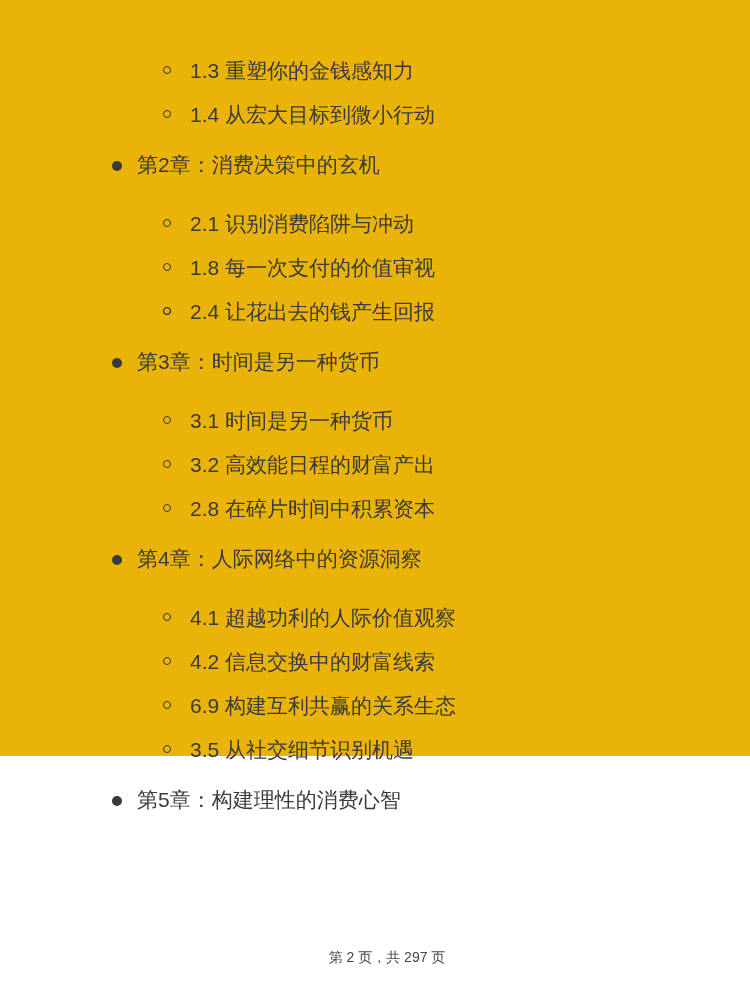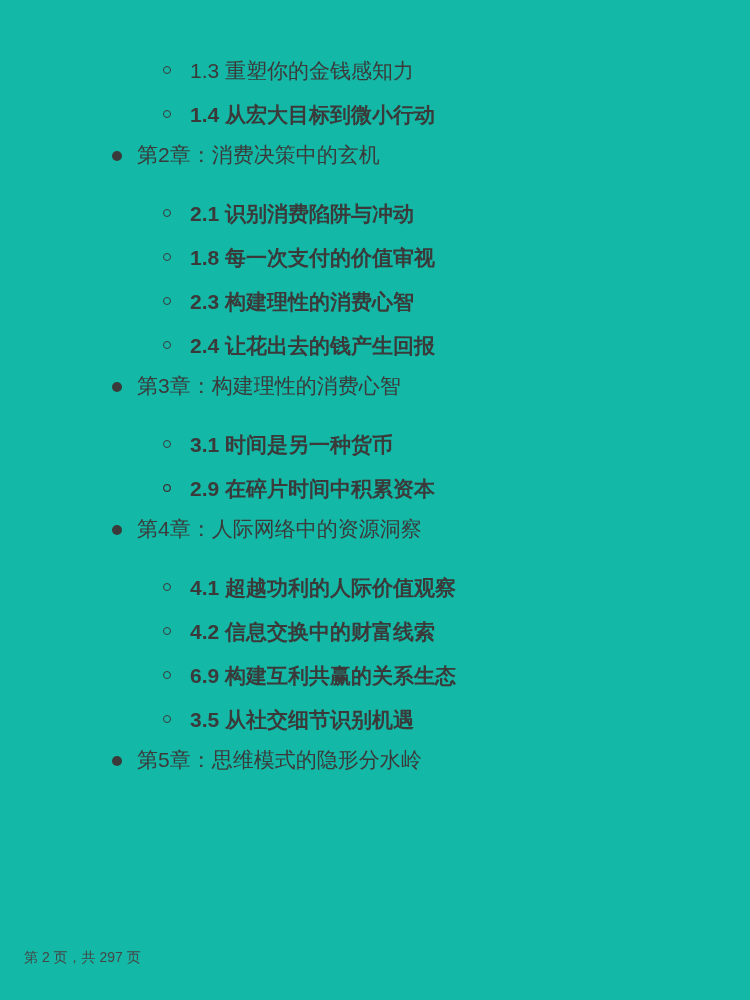--- a/index.html
+++ b/index.html
@@ -4,38 +4,38 @@
 <style>
   * { margin: 0; padding: 0; box-sizing: border-box; }
   html, body {
     width: 750px; height: 1000px;
     background: #ffffff;
     overflow: hidden;
     font-family: "Liberation Sans", "DejaVu Sans", sans-serif;
   }
   .page {
     position: relative;
-    width: 750px; height: 1000px;
-    background: #14b8a6;
+    width: 750px; height: 756px;
+    background: #eab308;
   }
   .toc {
     padding-top: 60px;
     color: #3a3a3a;
   }
   .line {
     position: relative;
     font-size: 21px;
     line-height: 22px;
     color: #3a3a3a;
     white-space: nowrap;
   }
   .sub { padding-left: 190px; }
   .chapter { padding-left: 137px; }
-  .line + .sub { margin-top: 22px; font-weight: bold; }
-  .line + .chapter { margin-top: 18px; }
+  .line + .sub { margin-top: 22px; }
+  .line + .chapter { margin-top: 28px; }
   .chapter + .sub { margin-top: 37px; }
   .bullet {
     position: absolute;
     border-radius: 50%;
     display: inline-block;
   }
   .bullet.circle {
     left: 163px; top: 6px;
     width: 8px; height: 8px;
     border: 1.6px solid #3a3a3a;
@@ -43,21 +43,21 @@
   }
   .bullet.disc {
     left: 112px; top: 7px;
     width: 10px; height: 10px;
     background: #3a3a3a;
   }
   .footer {
     position: absolute;
     left: 0; right: 0;
     top: 947px;
-    text-align: left;
+    text-align: center;
     font-size: 14px;
     line-height: 20px;
     color: #454545;
     padding-left: 24px;
   }
 </style>
 </head>
 <body>
 
 <div class="page">
@@ -79,41 +79,41 @@
     <div class="line sub">
       <span class="bullet circle"></span>
       <span>2.1 识别消费陷阱与冲动</span>
     </div>
     <div class="line sub">
       <span class="bullet circle"></span>
       <span>1.8 每一次支付的价值审视</span>
     </div>
     <div class="line sub">
       <span class="bullet circle"></span>
-      <span>2.3 构建理性的消费心智</span>
     </div>
     <div class="line sub">
       <span class="bullet circle"></span>
       <span>2.4 让花出去的钱产生回报</span>
     </div>
 
     <div class="line chapter">
       <span class="bullet disc"></span>
-      <span>第3章：构建理性的消费心智</span>
+      <span>第3章：时间是另一种货币</span>
     </div>
     <div class="line sub">
       <span class="bullet circle"></span>
       <span>3.1 时间是另一种货币</span>
     </div>
     <div class="line sub">
       <span class="bullet circle"></span>
+      <span>3.2 高效能日程的财富产出</span>
     </div>
     <div class="line sub">
       <span class="bullet circle"></span>
-      <span>2.9 在碎片时间中积累资本</span>
+      <span>2.8 在碎片时间中积累资本</span>
     </div>
 
     <div class="line chapter">
       <span class="bullet disc"></span>
       <span>第4章：人际网络中的资源洞察</span>
     </div>
     <div class="line sub">
       <span class="bullet circle"></span>
       <span>4.1 超越功利的人际价值观察</span>
     </div>
@@ -125,19 +125,19 @@
       <span class="bullet circle"></span>
       <span>6.9 构建互利共赢的关系生态</span>
     </div>
     <div class="line sub">
       <span class="bullet circle"></span>
       <span>3.5 从社交细节识别机遇</span>
     </div>
 
     <div class="line chapter">
       <span class="bullet disc"></span>
-      <span>第5章：思维模式的隐形分水岭</span>
+      <span>第5章：构建理性的消费心智</span>
     </div>
 
   </div>
 
   <div class="footer">第 2 页，共 297 页</div>
 </div>
 
 </body></html>

